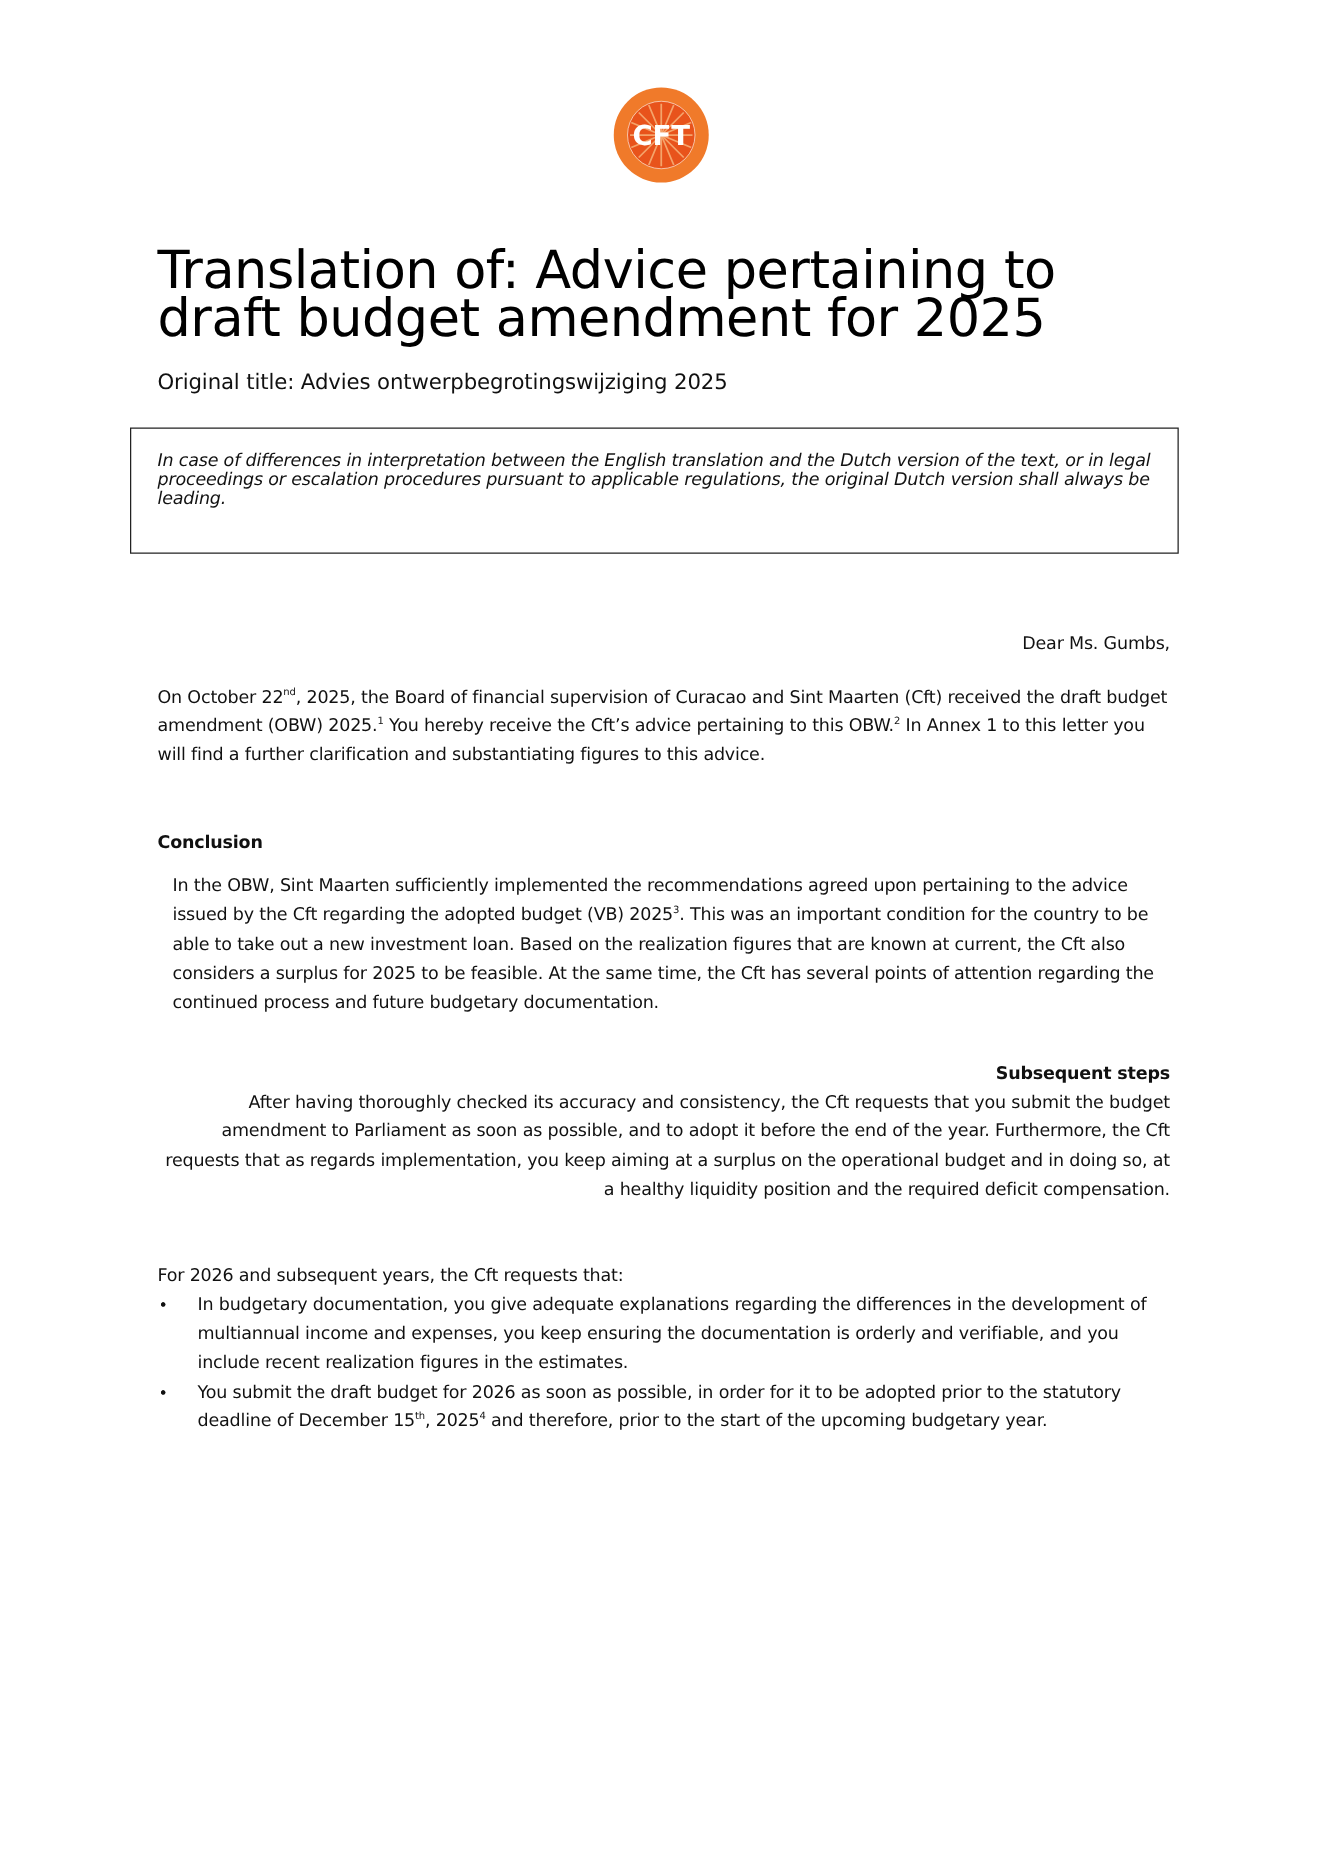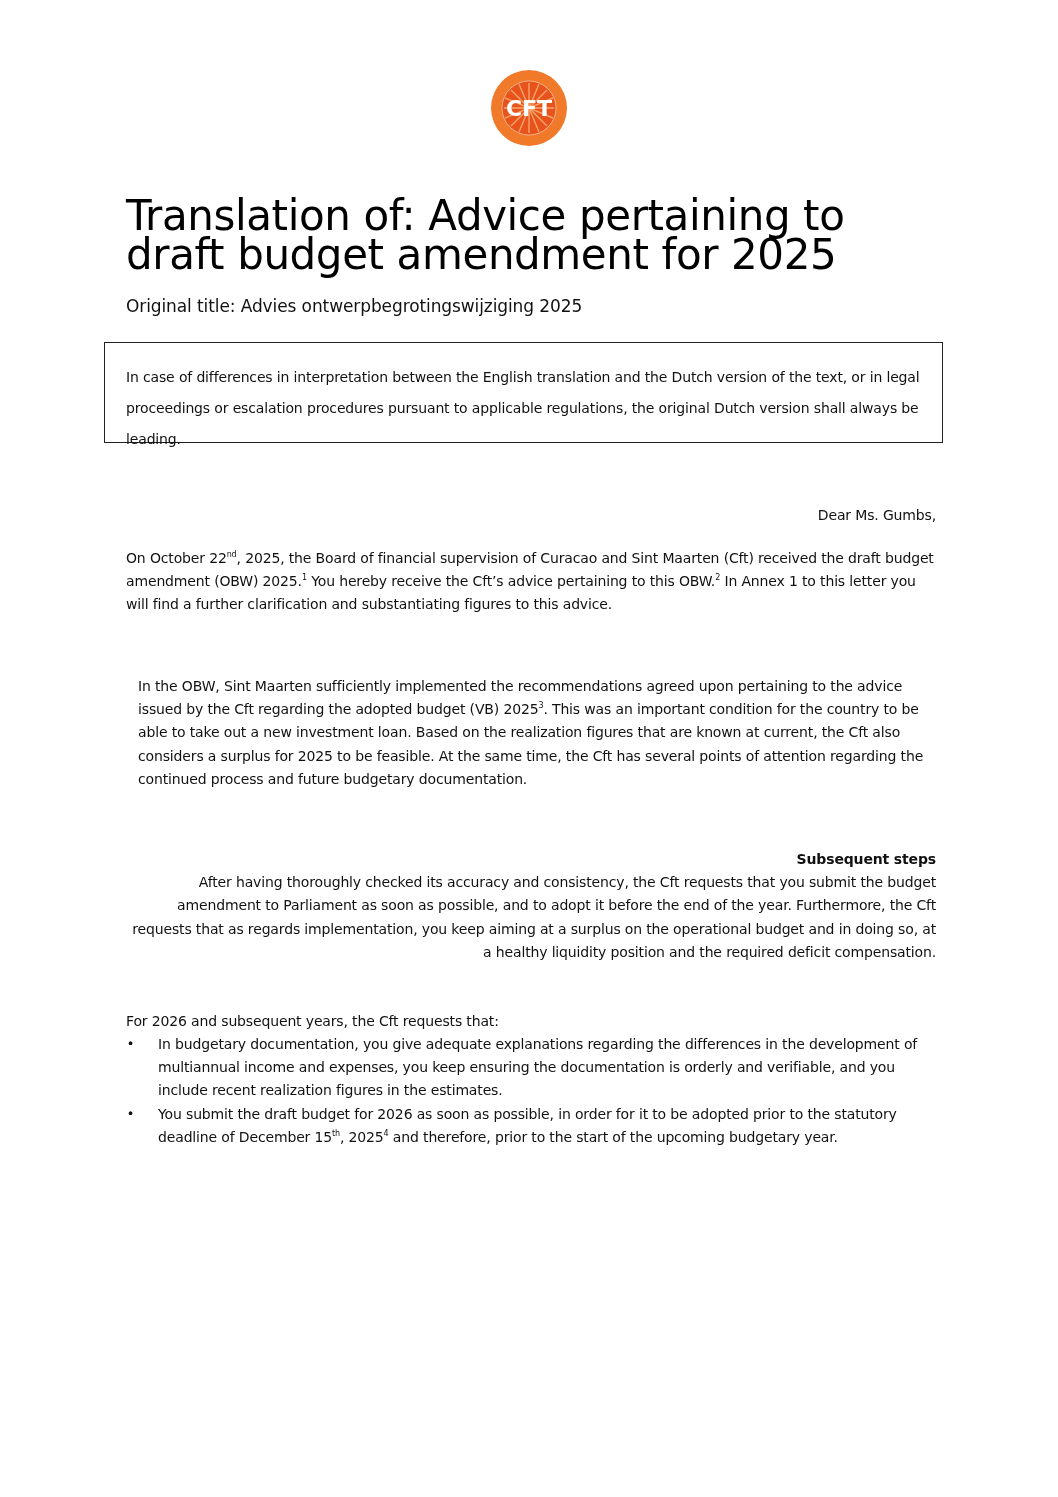--- a/index.html
+++ b/index.html
@@ -18,21 +18,21 @@
     .orig-title {
       position: absolute; left: 126px; top: 296px;
       font-size: 17px; line-height: 20px; letter-spacing: -0.1px;
     }
     .notice-box {
       position: absolute; left: 104px; top: 342px; width: 839px; height: 101px;
       border: 1.5px solid #222; box-sizing: border-box;
     }
     .notice-text {
       position: absolute; left: 21px; top: 19px; width: 810px;
-      font-size: 14px; line-height: 31px; letter-spacing: -0.15px;
+      font-style: italic; font-size: 14px; line-height: 15px; letter-spacing: -0.15px;
       margin: 0;
     }
     .body-text {
       position: absolute; left: 126px; width: 810px;
       font-size: 14px; line-height: 23.2px; letter-spacing: -0.15px; margin: 0;
     }
     .heading { font-weight: bold; }
     sup { font-size: 8px; line-height: 0; vertical-align: 6px; }
     ul.bullets {
       position: absolute; left: 126px; top: 1033px; width: 810px; margin: 0; padding: 0; list-style: none;
@@ -73,20 +73,21 @@
   <p class="notice-text">In case of differences in interpretation between the English translation and the Dutch version of the text, or in legal proceedings or escalation procedures pursuant to applicable regulations, the original Dutch version shall always be leading.</p>
 </div>
 
 <p class="body-text" style="top:504px;text-align:right;">Dear Ms. Gumbs,</p>
 
 <p class="body-text" style="top:547px;">
   <span>On October 22</span><sup>nd</sup><span>, 2025, the Board of financial supervision of Curacao and Sint Maarten (Cft) received the draft budget amendment (OBW) 2025.</span><sup>1</sup><span> You hereby receive the Cft’s advice pertaining to this OBW.</span><sup>2</sup><span> In Annex 1 to this letter you will find a further clarification and substantiating figures to this advice.</span>
 </p>
 
 <div class="body-text" style="top:663px;">
+  <div class="heading">Conclusion</div>
   <p style="margin:12px;">
     <span>In the OBW, Sint Maarten sufficiently implemented the recommendations agreed upon pertaining to the advice issued by the Cft regarding the adopted budget (VB) 2025</span><sup>3</sup><span>. This was an important condition for the country to be able to take out a new investment loan. Based on the realization figures that are known at current, the Cft also considers a surplus for 2025 to be feasible. At the same time, the Cft has several points of attention regarding the continued process and future budgetary documentation.</span>
   </p>
 </div>
 
 <div class="body-text" style="top:848px;text-align:right;">
   <div class="heading">Subsequent steps</div>
   <p style="margin:0;">After having thoroughly checked its accuracy and consistency, the Cft requests that you submit the budget amendment to Parliament as soon as possible, and to adopt it before the end of the year. Furthermore, the Cft requests that as regards implementation, you keep aiming at a surplus on the operational budget and in doing so, at a healthy liquidity position and the required deficit compensation.</p>
 </div>
 

